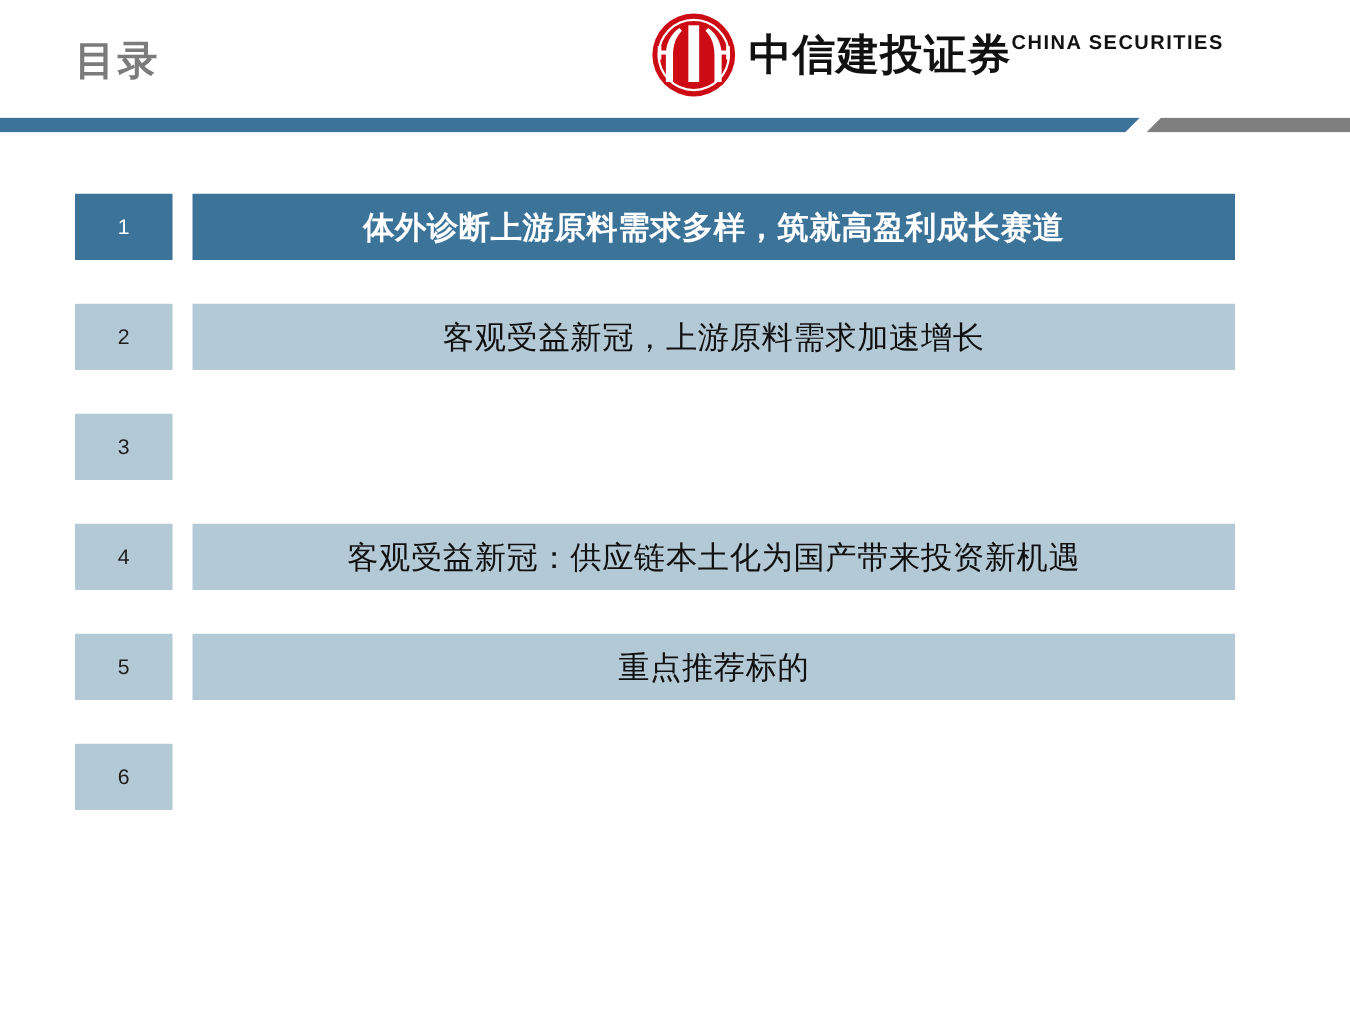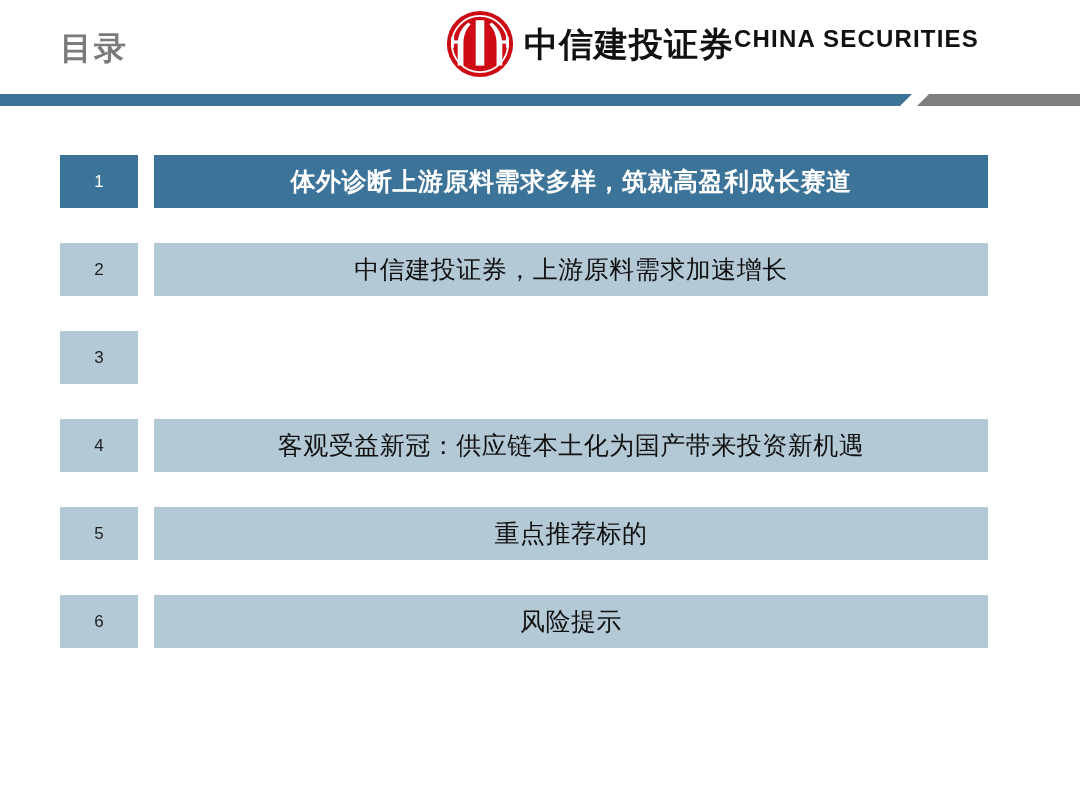--- a/index.html
+++ b/index.html
@@ -54,21 +54,21 @@
     text-align: center;
   }
   .logo-cn {
     font-size: 34px;
     font-weight: bold;
     color: #111111;
     letter-spacing: 1px;
     white-space: nowrap;
   }
   .logo-en {
-    font-size: 24px;
+    font-size: 16px;
     font-weight: bold;
     color: #111111;
     letter-spacing: 1.2px;
     margin-top: 0;
     white-space: nowrap;
   }
 
   
   .divider {
     position: absolute;
@@ -180,35 +180,34 @@
 
 <div class="toc">
 
   <div class="toc-row active">
     <div class="toc-num">1</div>
     <div class="toc-text">体外诊断上游原料需求多样，筑就高盈利成长赛道</div>
   </div>
 
   <div class="toc-row">
     <div class="toc-num">2</div>
-    <div class="toc-text">中信建投证券，上游原料需求加速增长</div>
+    <div class="toc-text">客观受益新冠，上游原料需求加速增长</div>
   </div>
 
   <div class="toc-row">
     <div class="toc-num">3</div>
   </div>
 
   <div class="toc-row">
     <div class="toc-num">4</div>
     <div class="toc-text">客观受益新冠：供应链本土化为国产带来投资新机遇</div>
   </div>
 
   <div class="toc-row">
     <div class="toc-num">5</div>
     <div class="toc-text">重点推荐标的</div>
   </div>
 
   <div class="toc-row">
     <div class="toc-num">6</div>
-    <div class="toc-text">风险提示</div>
   </div>
 
 </div>
 
 </body></html>

